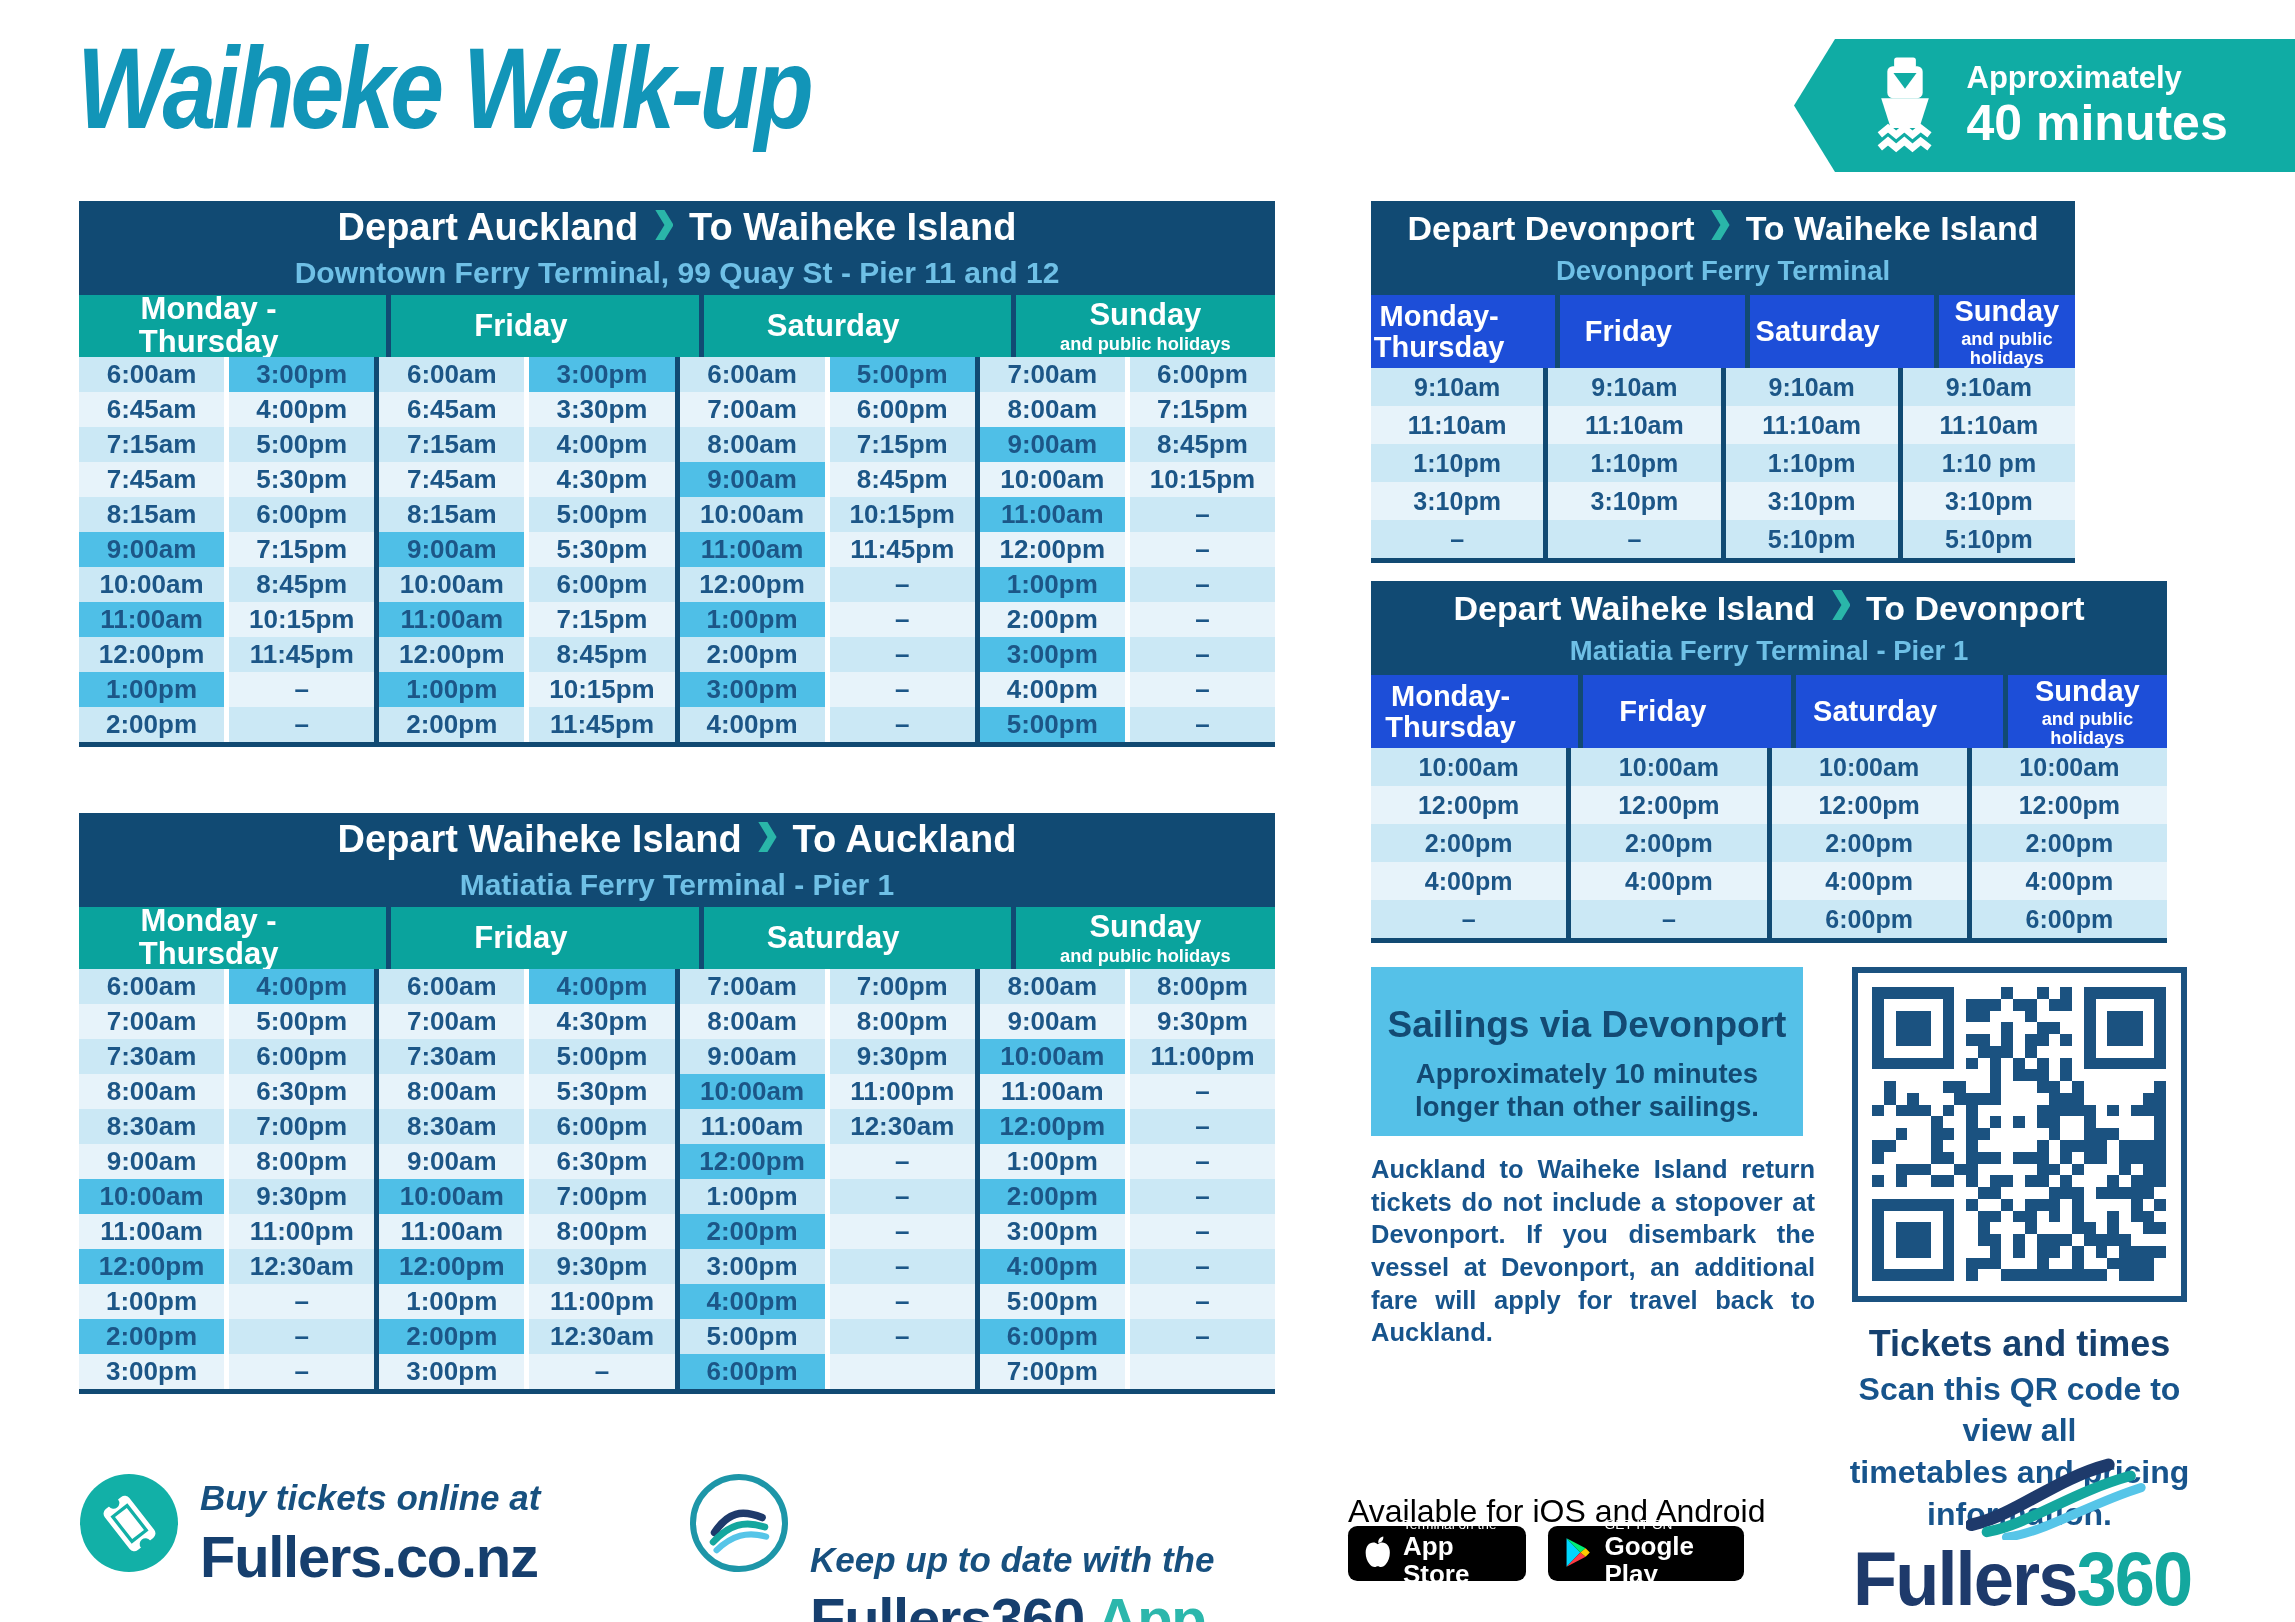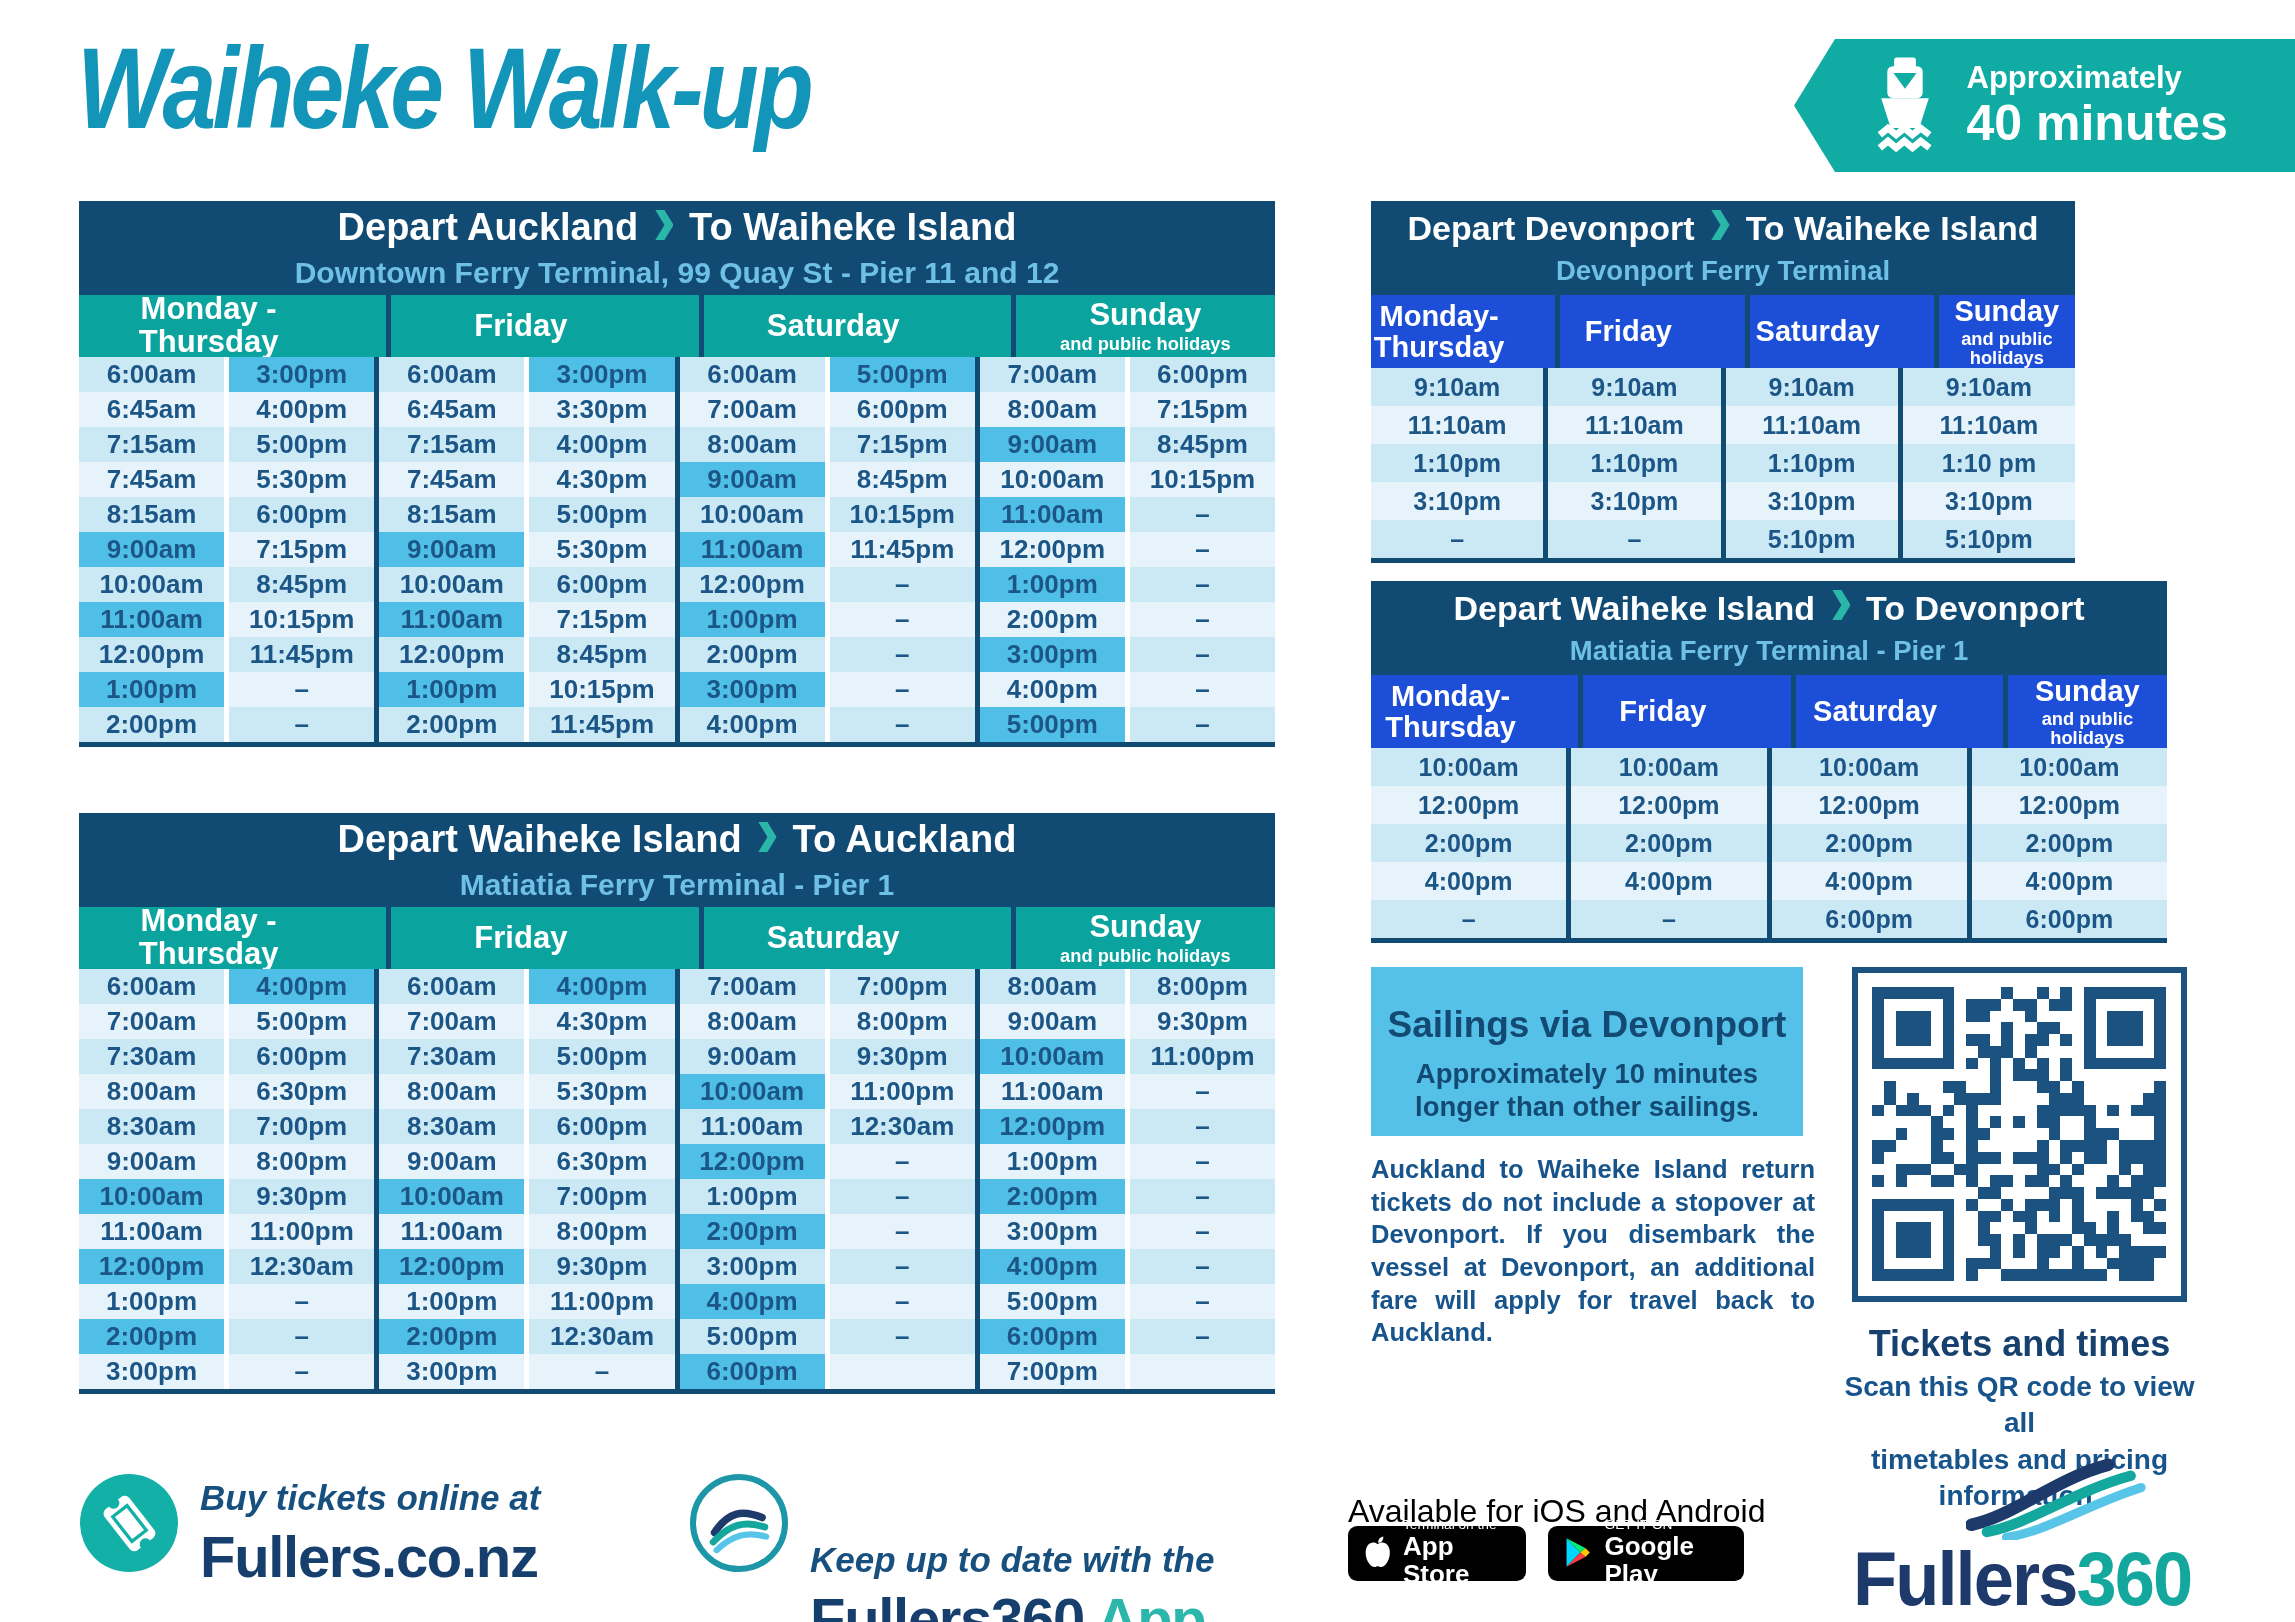--- a/index.html
+++ b/index.html
@@ -47,21 +47,21 @@
     text-align:center;color:#134a73;box-sizing:border-box;padding-top:37px;}
   .sailings-title{font-size:37px;font-weight:800;}
   .sailings-sub{font-size:27.5px;font-weight:700;line-height:1.2;margin:10.5px auto 0;width:88%;}
   .devnote{position:absolute;left:1371px;top:1153px;width:444px;font-size:25.5px;font-weight:600;
     color:#17548c;text-align:justify;line-height:1.28;}
   .qrbox{position:absolute;left:1852px;top:967px;width:335px;height:335px;border:6.5px solid #1b5280;
     background:#fff;box-sizing:border-box;padding:14.4px;}
   .qrbox svg{width:100%;height:100%;shape-rendering:crispEdges;}
   .qr-cap{position:absolute;left:1826px;top:1323px;width:387px;text-align:center;}
   .qr-cap-title{font-size:36px;font-weight:800;color:#16406e;}
-  .qr-cap-line{font-size:28px;font-weight:600;color:#17548c;line-height:1.3;margin-top:3.9px;}
+  .qr-cap-line{font-size:32px;font-weight:600;color:#17548c;line-height:1.3;margin-top:3.9px;}
 
   
   .f-circle{position:absolute;width:98px;height:98px;border-radius:50%;}
   .f-buy-circle{left:80px;top:1474px;background:#12b0a7;display:flex;align-items:center;justify-content:center;}
   .f-app-circle{left:690px;top:1474px;border:6.5px solid #1d96a8;box-sizing:border-box;
     display:flex;align-items:center;justify-content:center;background:#fff;}
   .f-text{position:absolute;color:#17507f;}
   .f-buy-text{left:200px;top:1478px;} .f-app-text{left:810px;top:1540px;}
   .f-line1{font-size:35px;font-style:italic;font-weight:600;}
   .f-line2{font-size:58px;font-weight:800;color:#163f6e;letter-spacing:-1.3px;margin-top:5.2px;}

